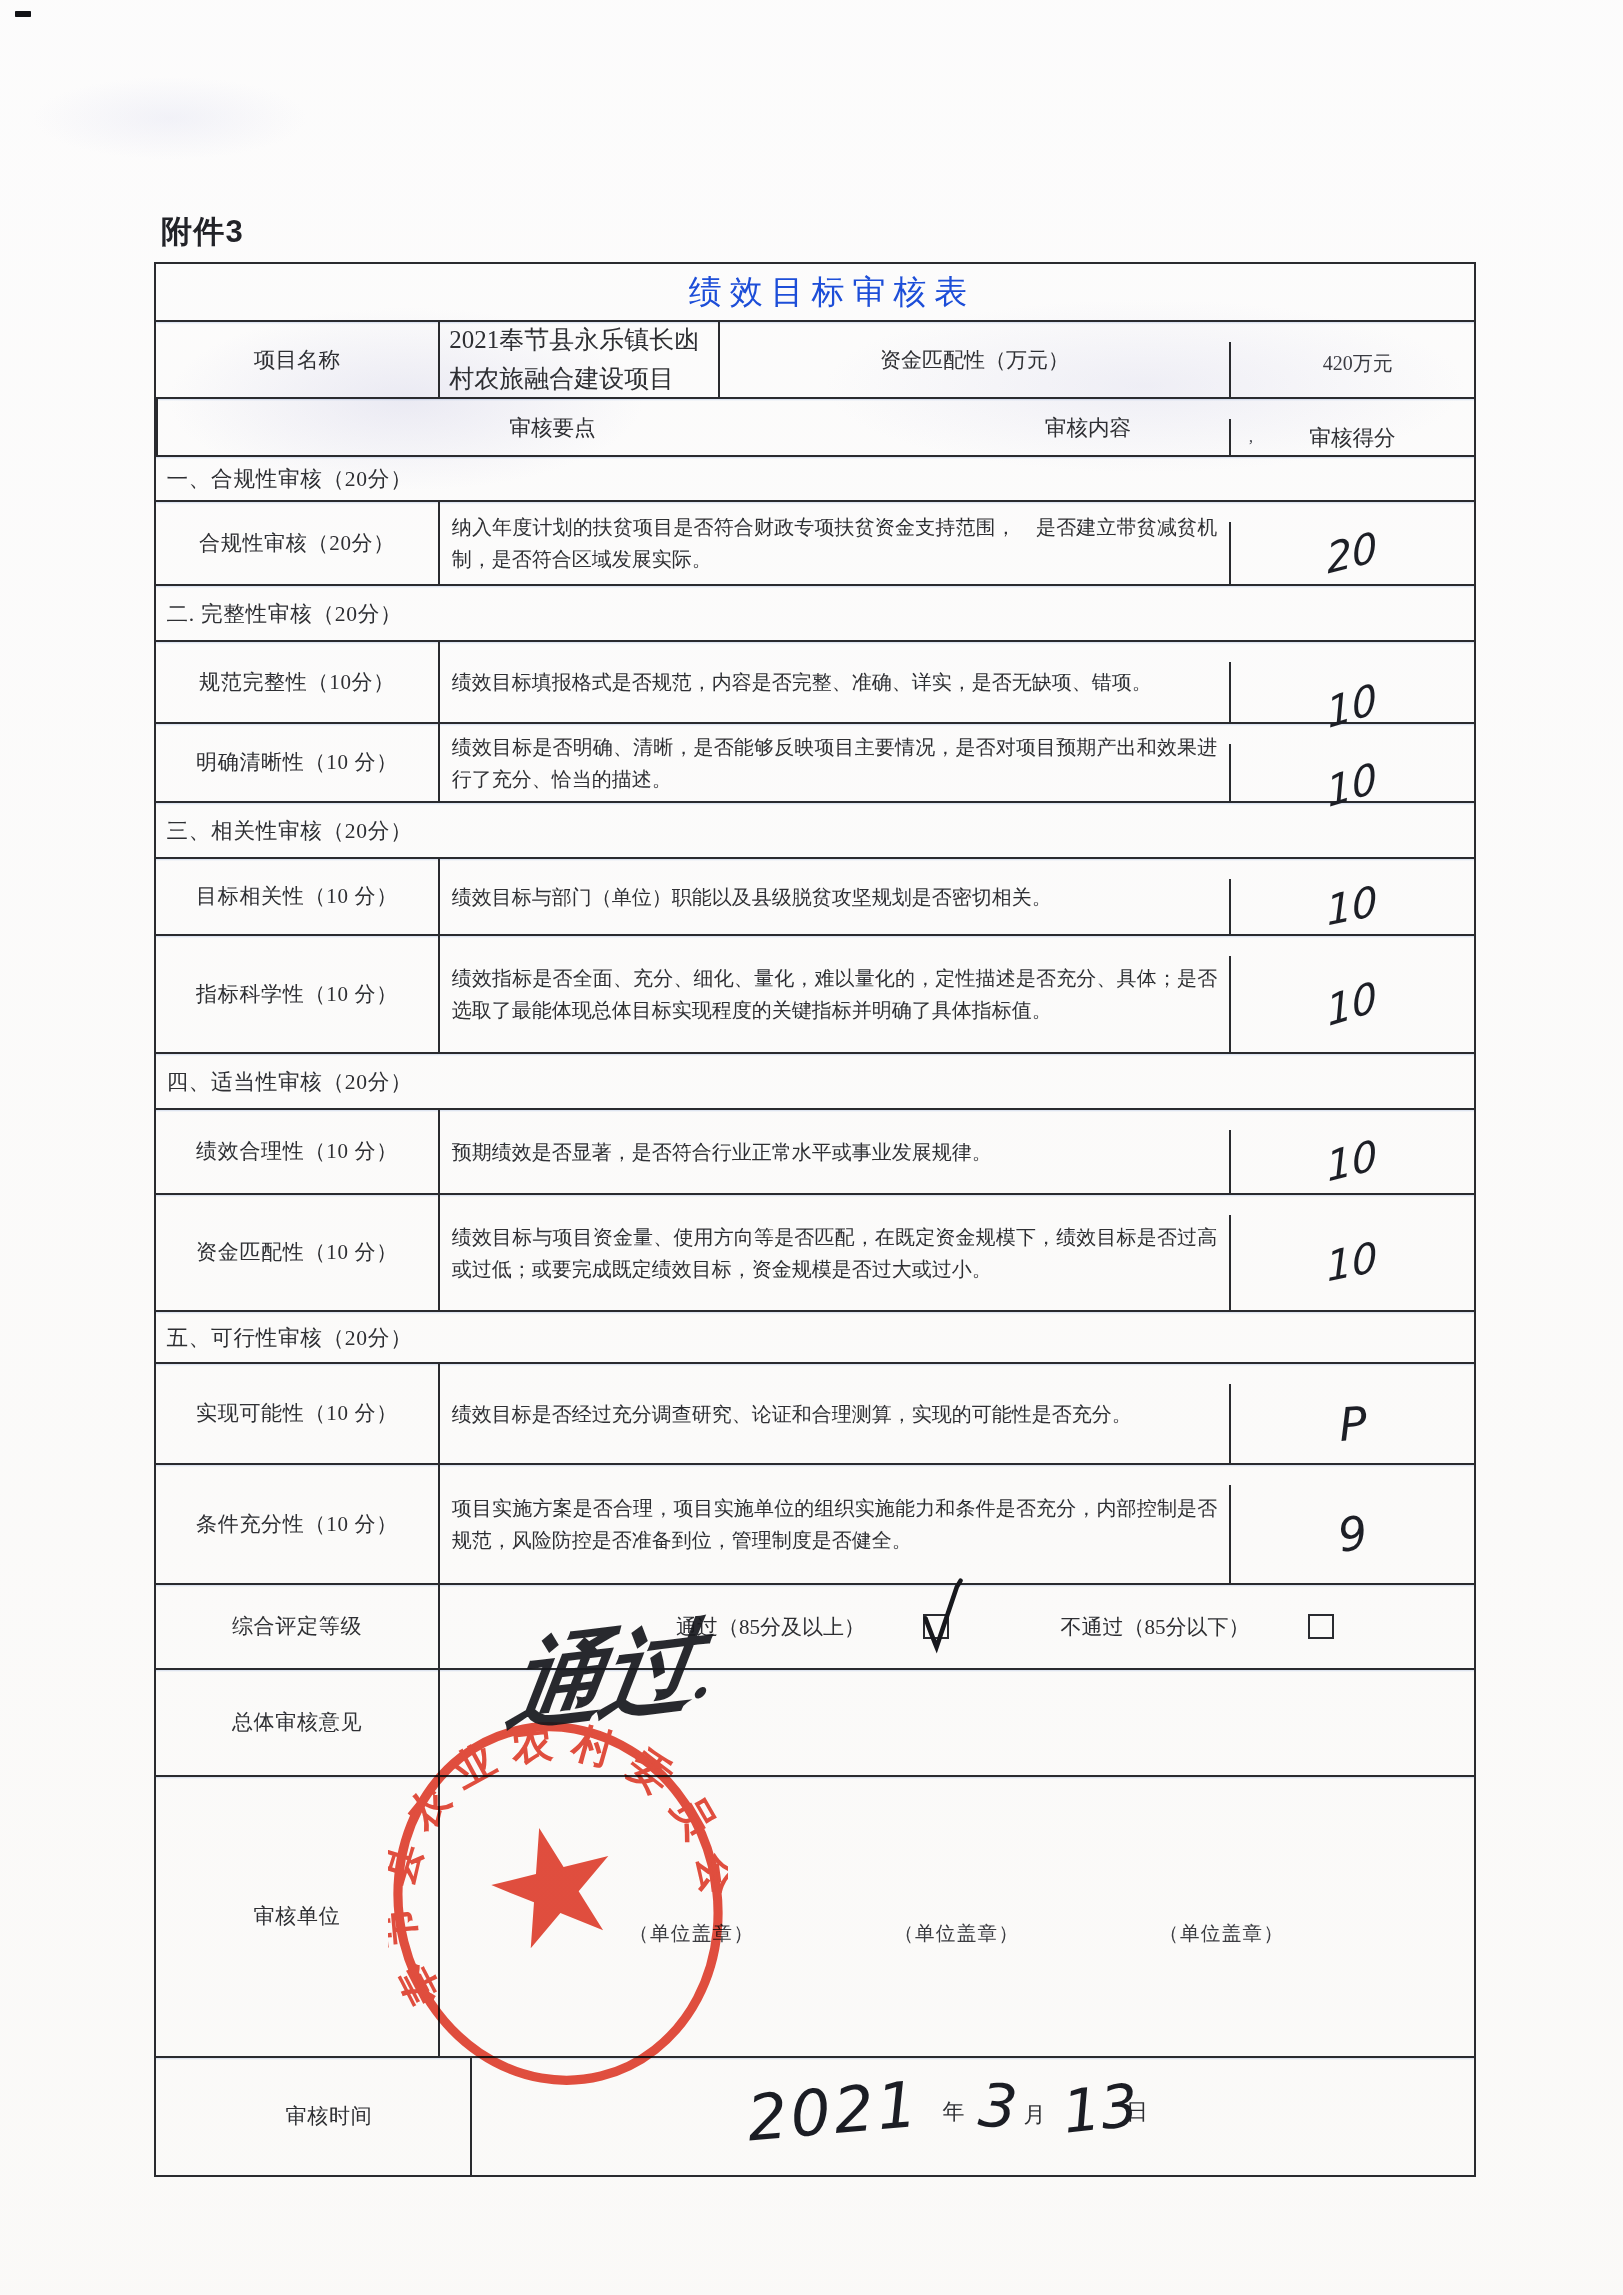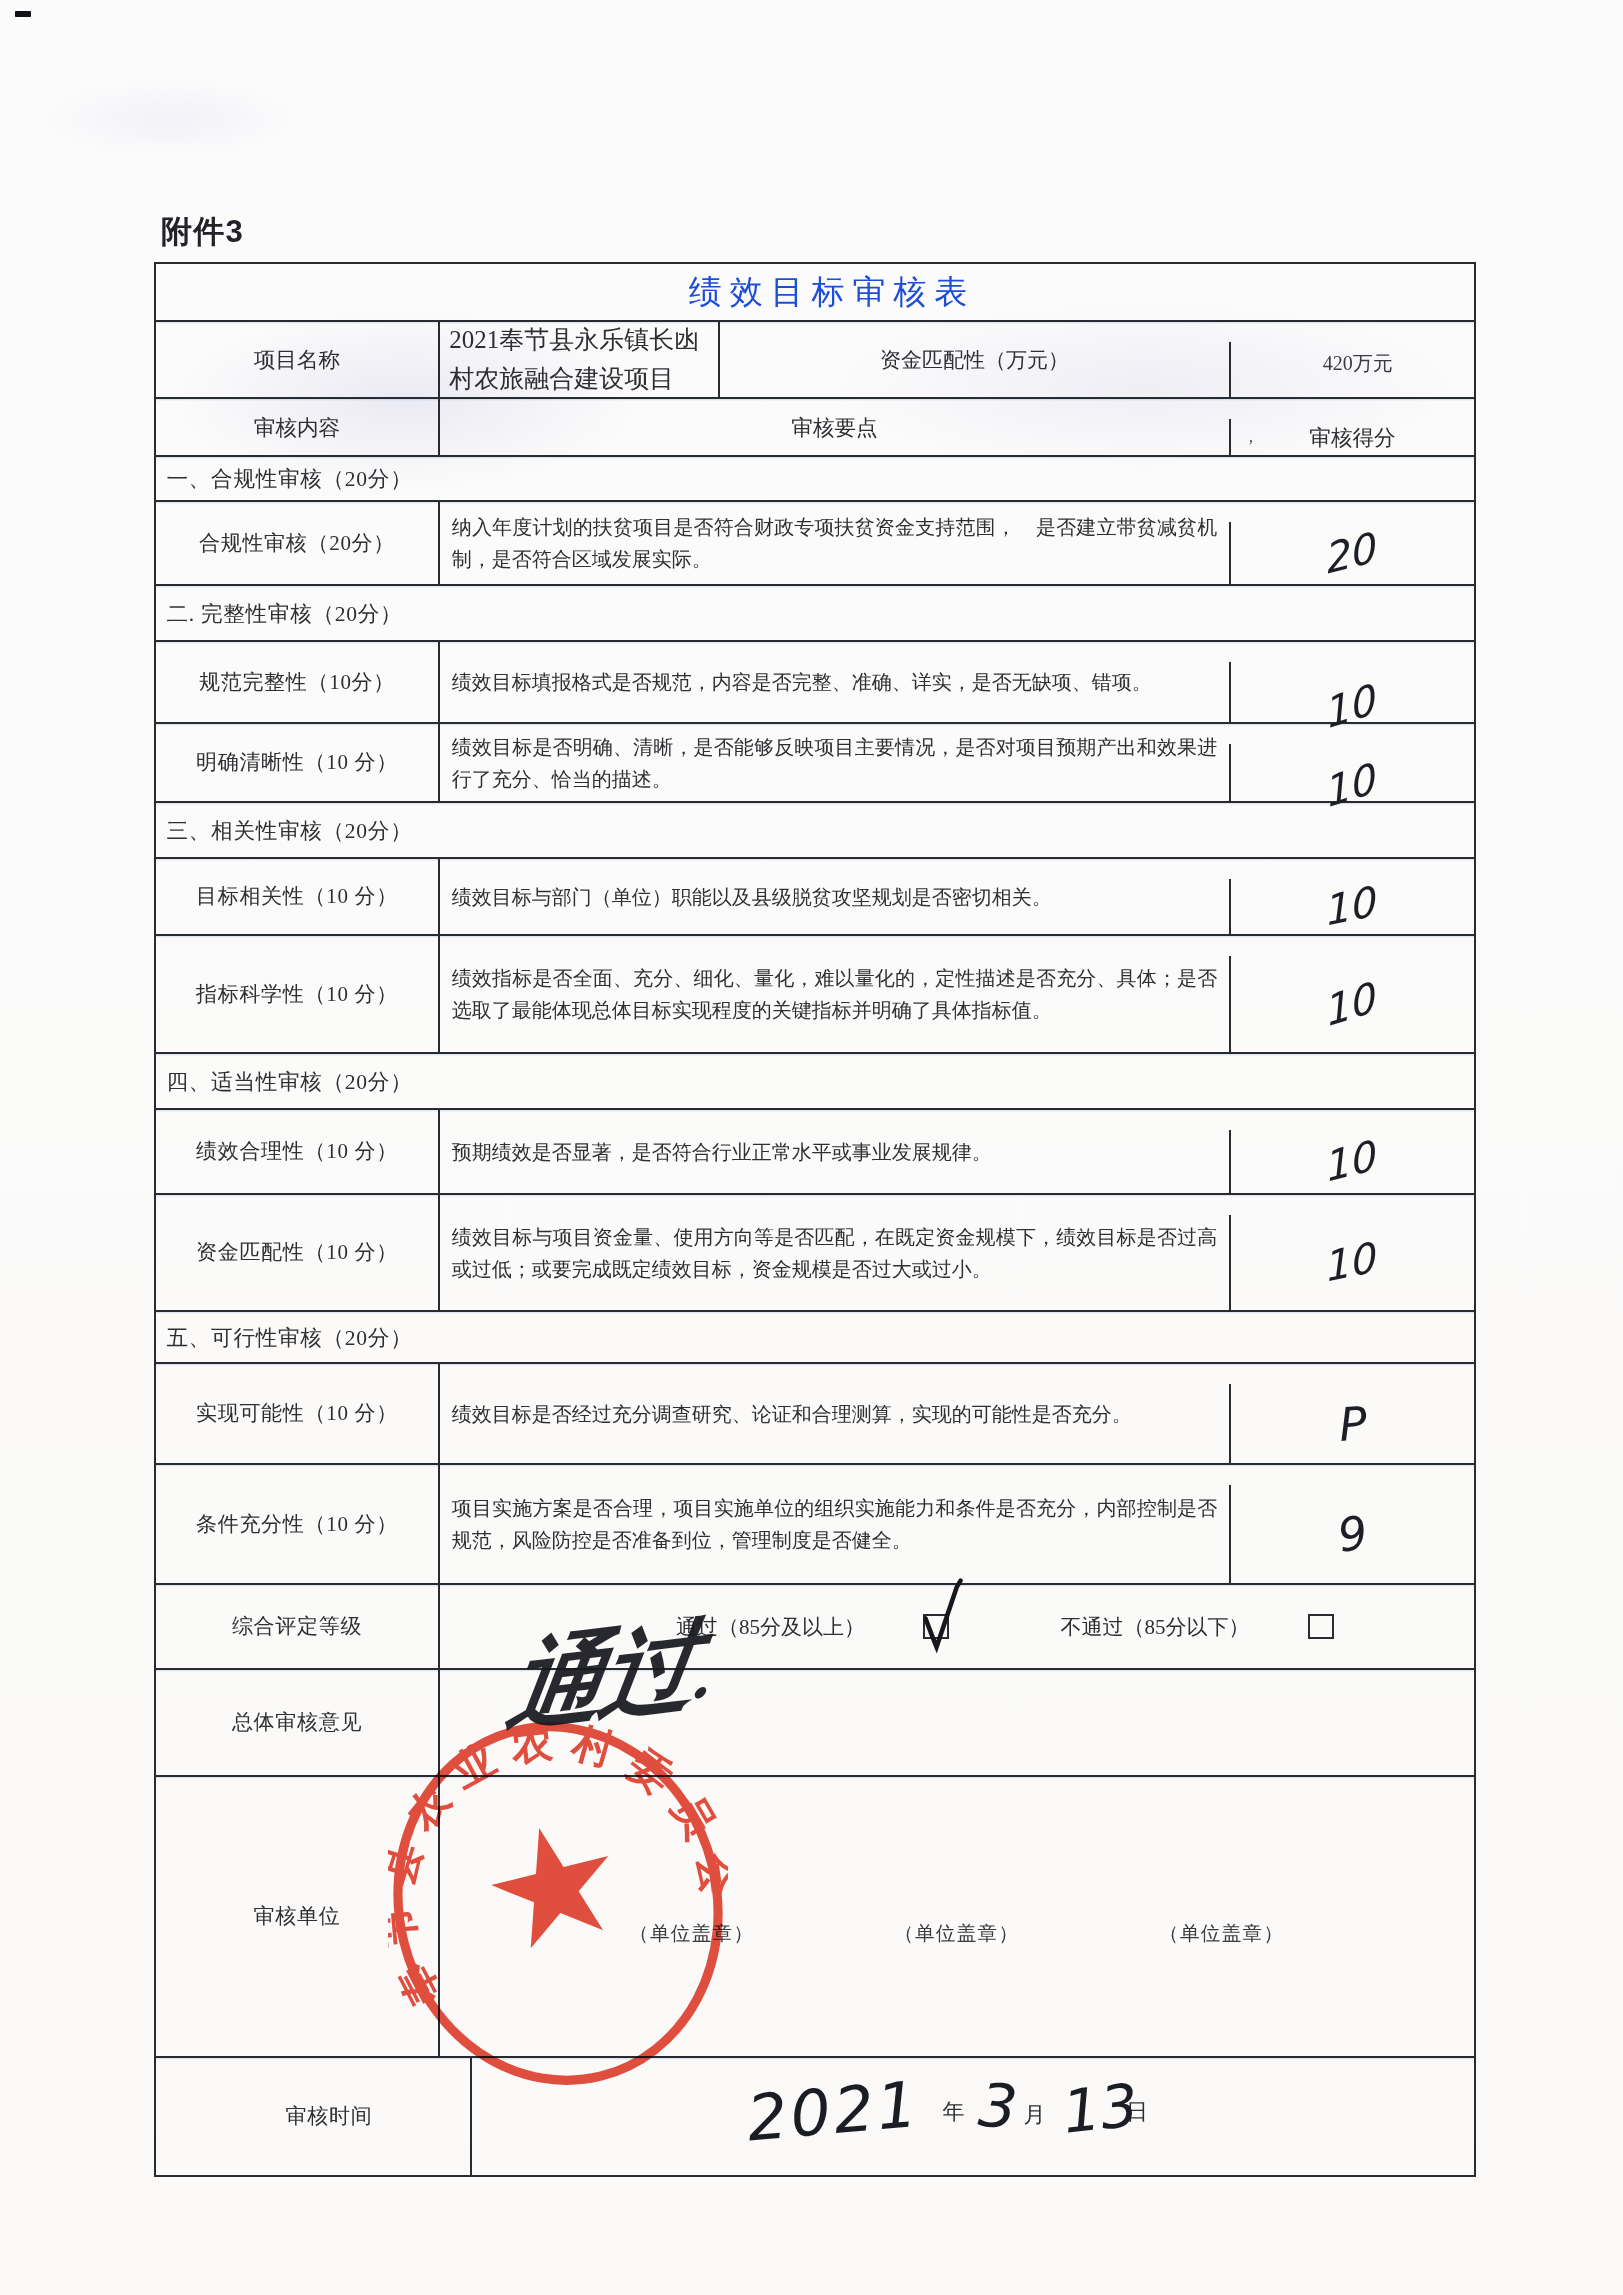--- a/index.html
+++ b/index.html
@@ -104,25 +104,25 @@
       </div>
       <div class="c vl cflex fundlabel">
         <span>资金匹配性（万元）</span>
       </div>
       <div class="c vl c3 fundval">
         <span>420万元</span>
       </div>
     </div>
 
     <div class="row" style="height:58px">
-      <div class="c c1">
-        <span class="hdr">审核内容</span>
-      </div>
       <div class="c vl cflex" style="justify-content:center">
         <span class="hdr">审核要点</span>
+      </div>
+      <div class="c c1">
+        <span class="hdr">审核内容</span>
       </div>
       <div class="c vl c3">
         <span class="apos">’</span>
         <span class="hdr">审核得分</span>
       </div>
     </div>
 
     <div class="row band" style="height:45px">
       <span>一、合规性审核（20分）</span>
     </div>

